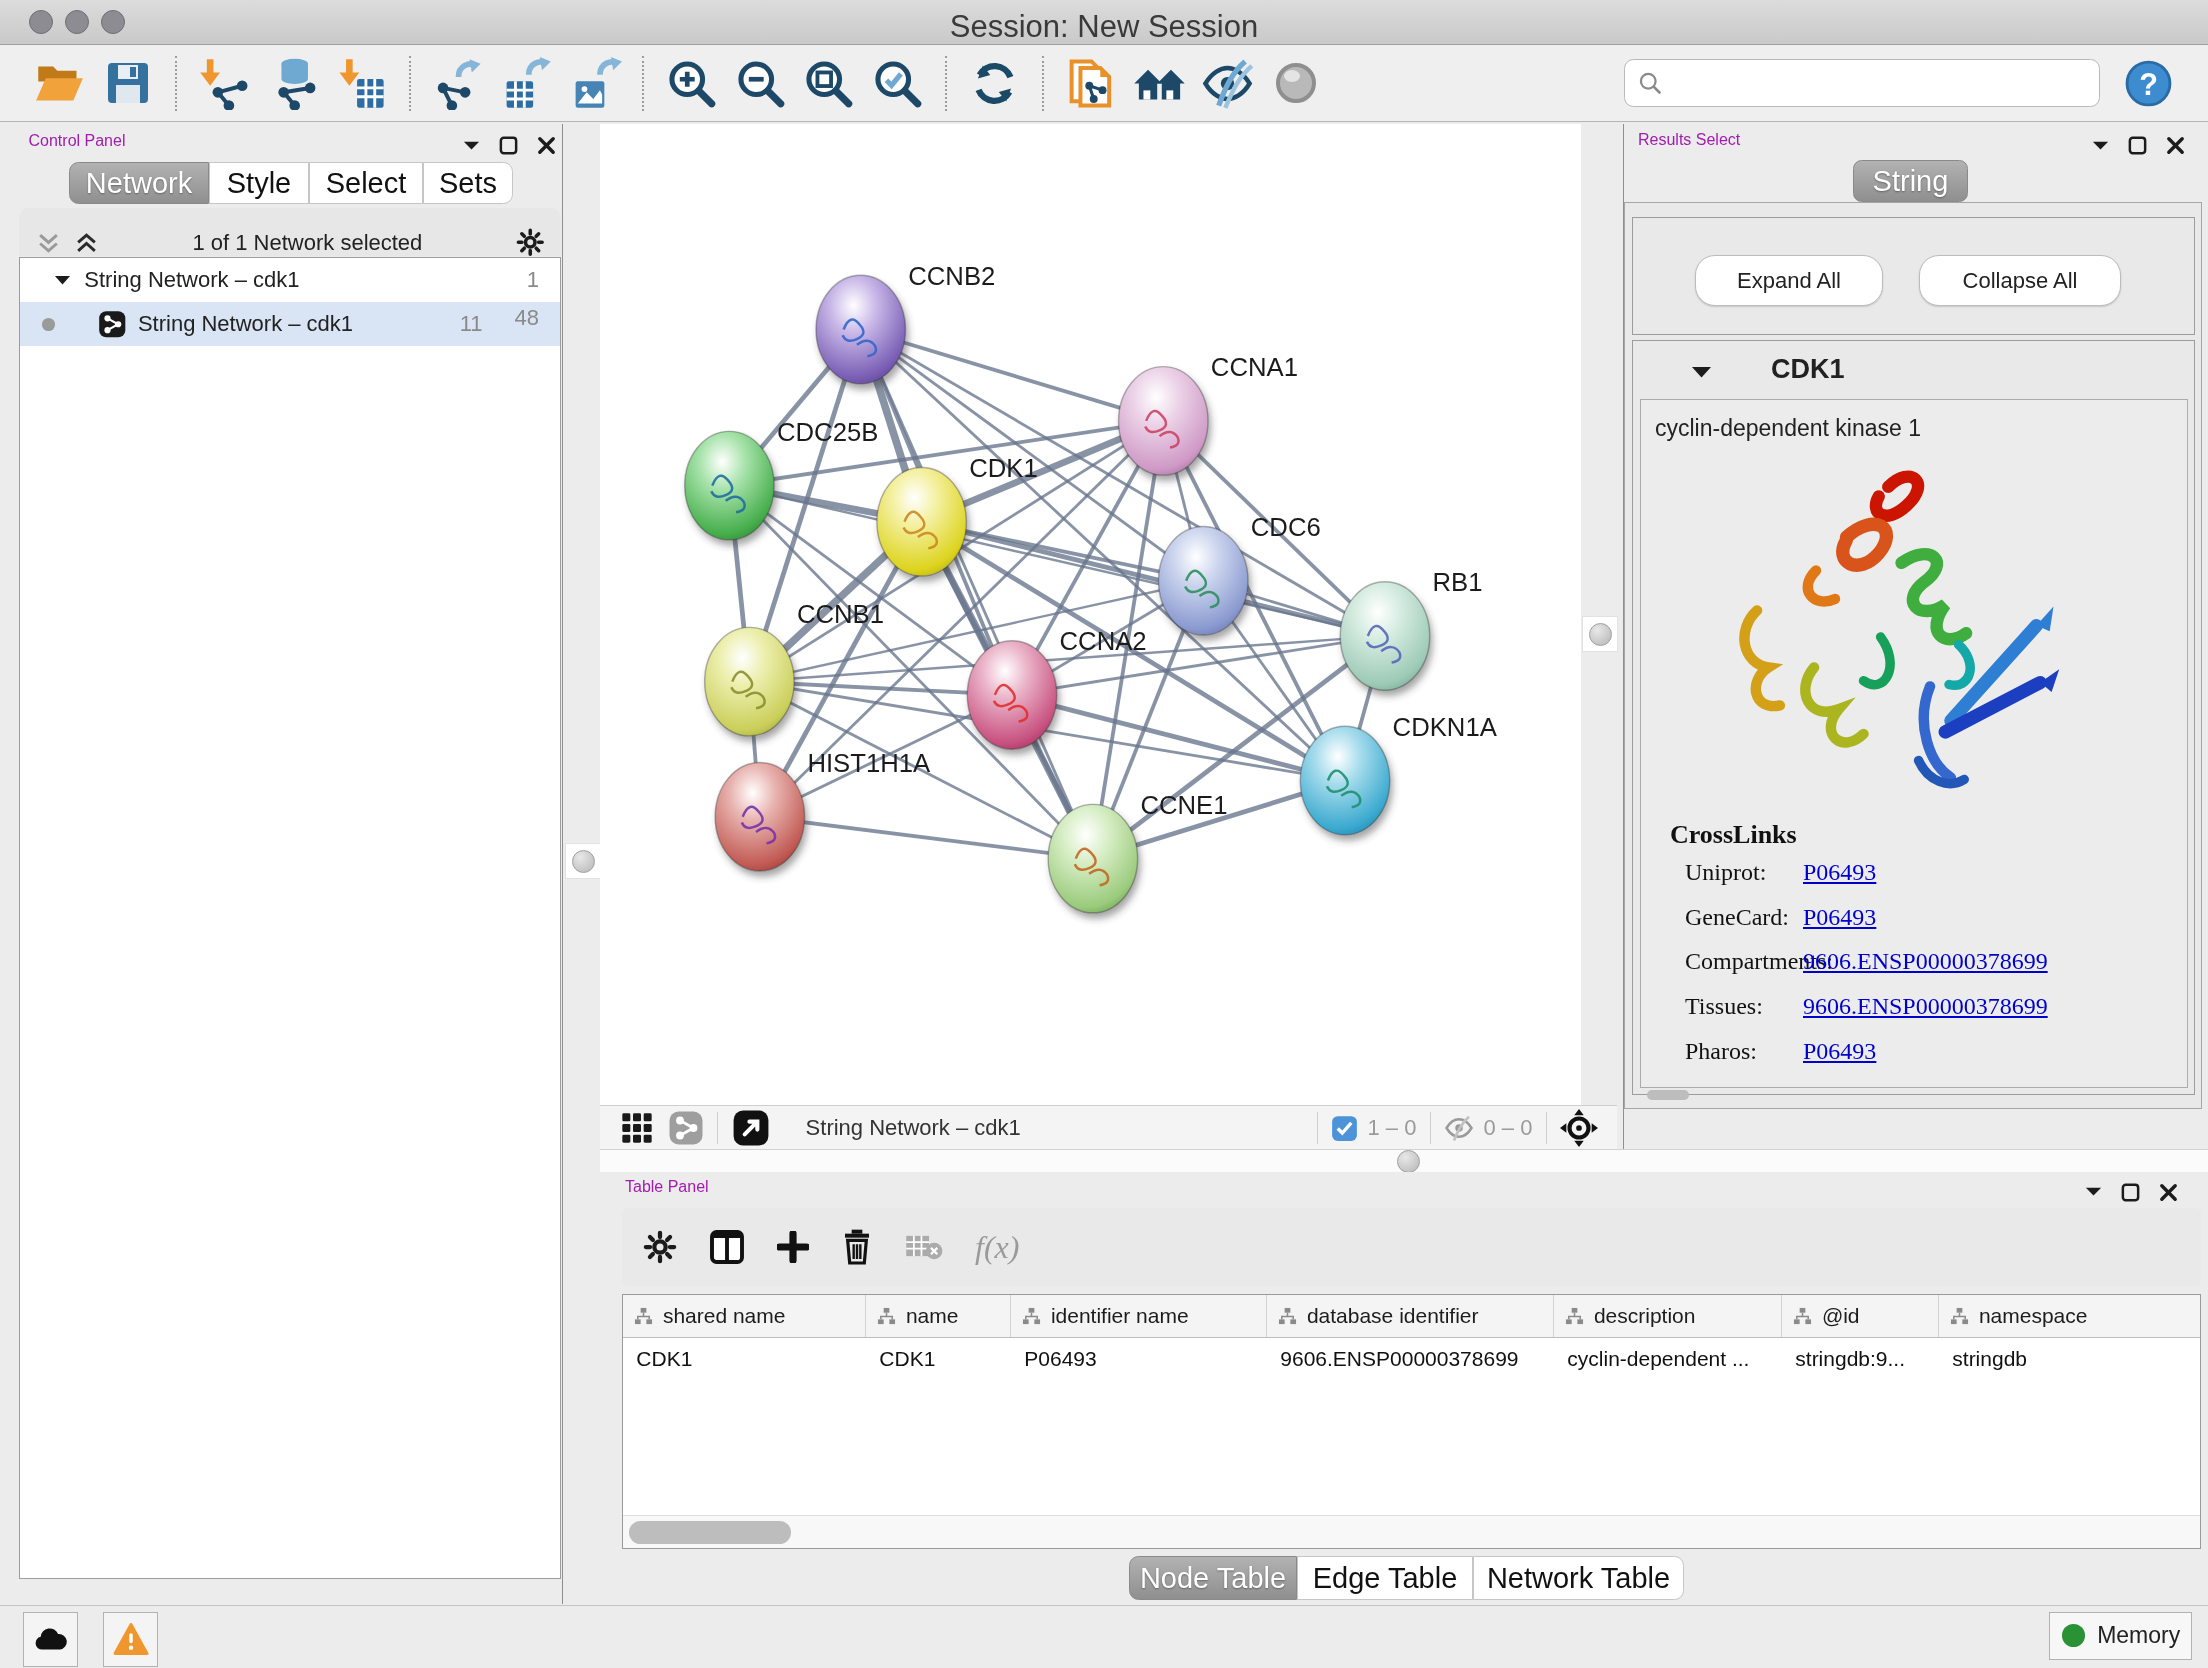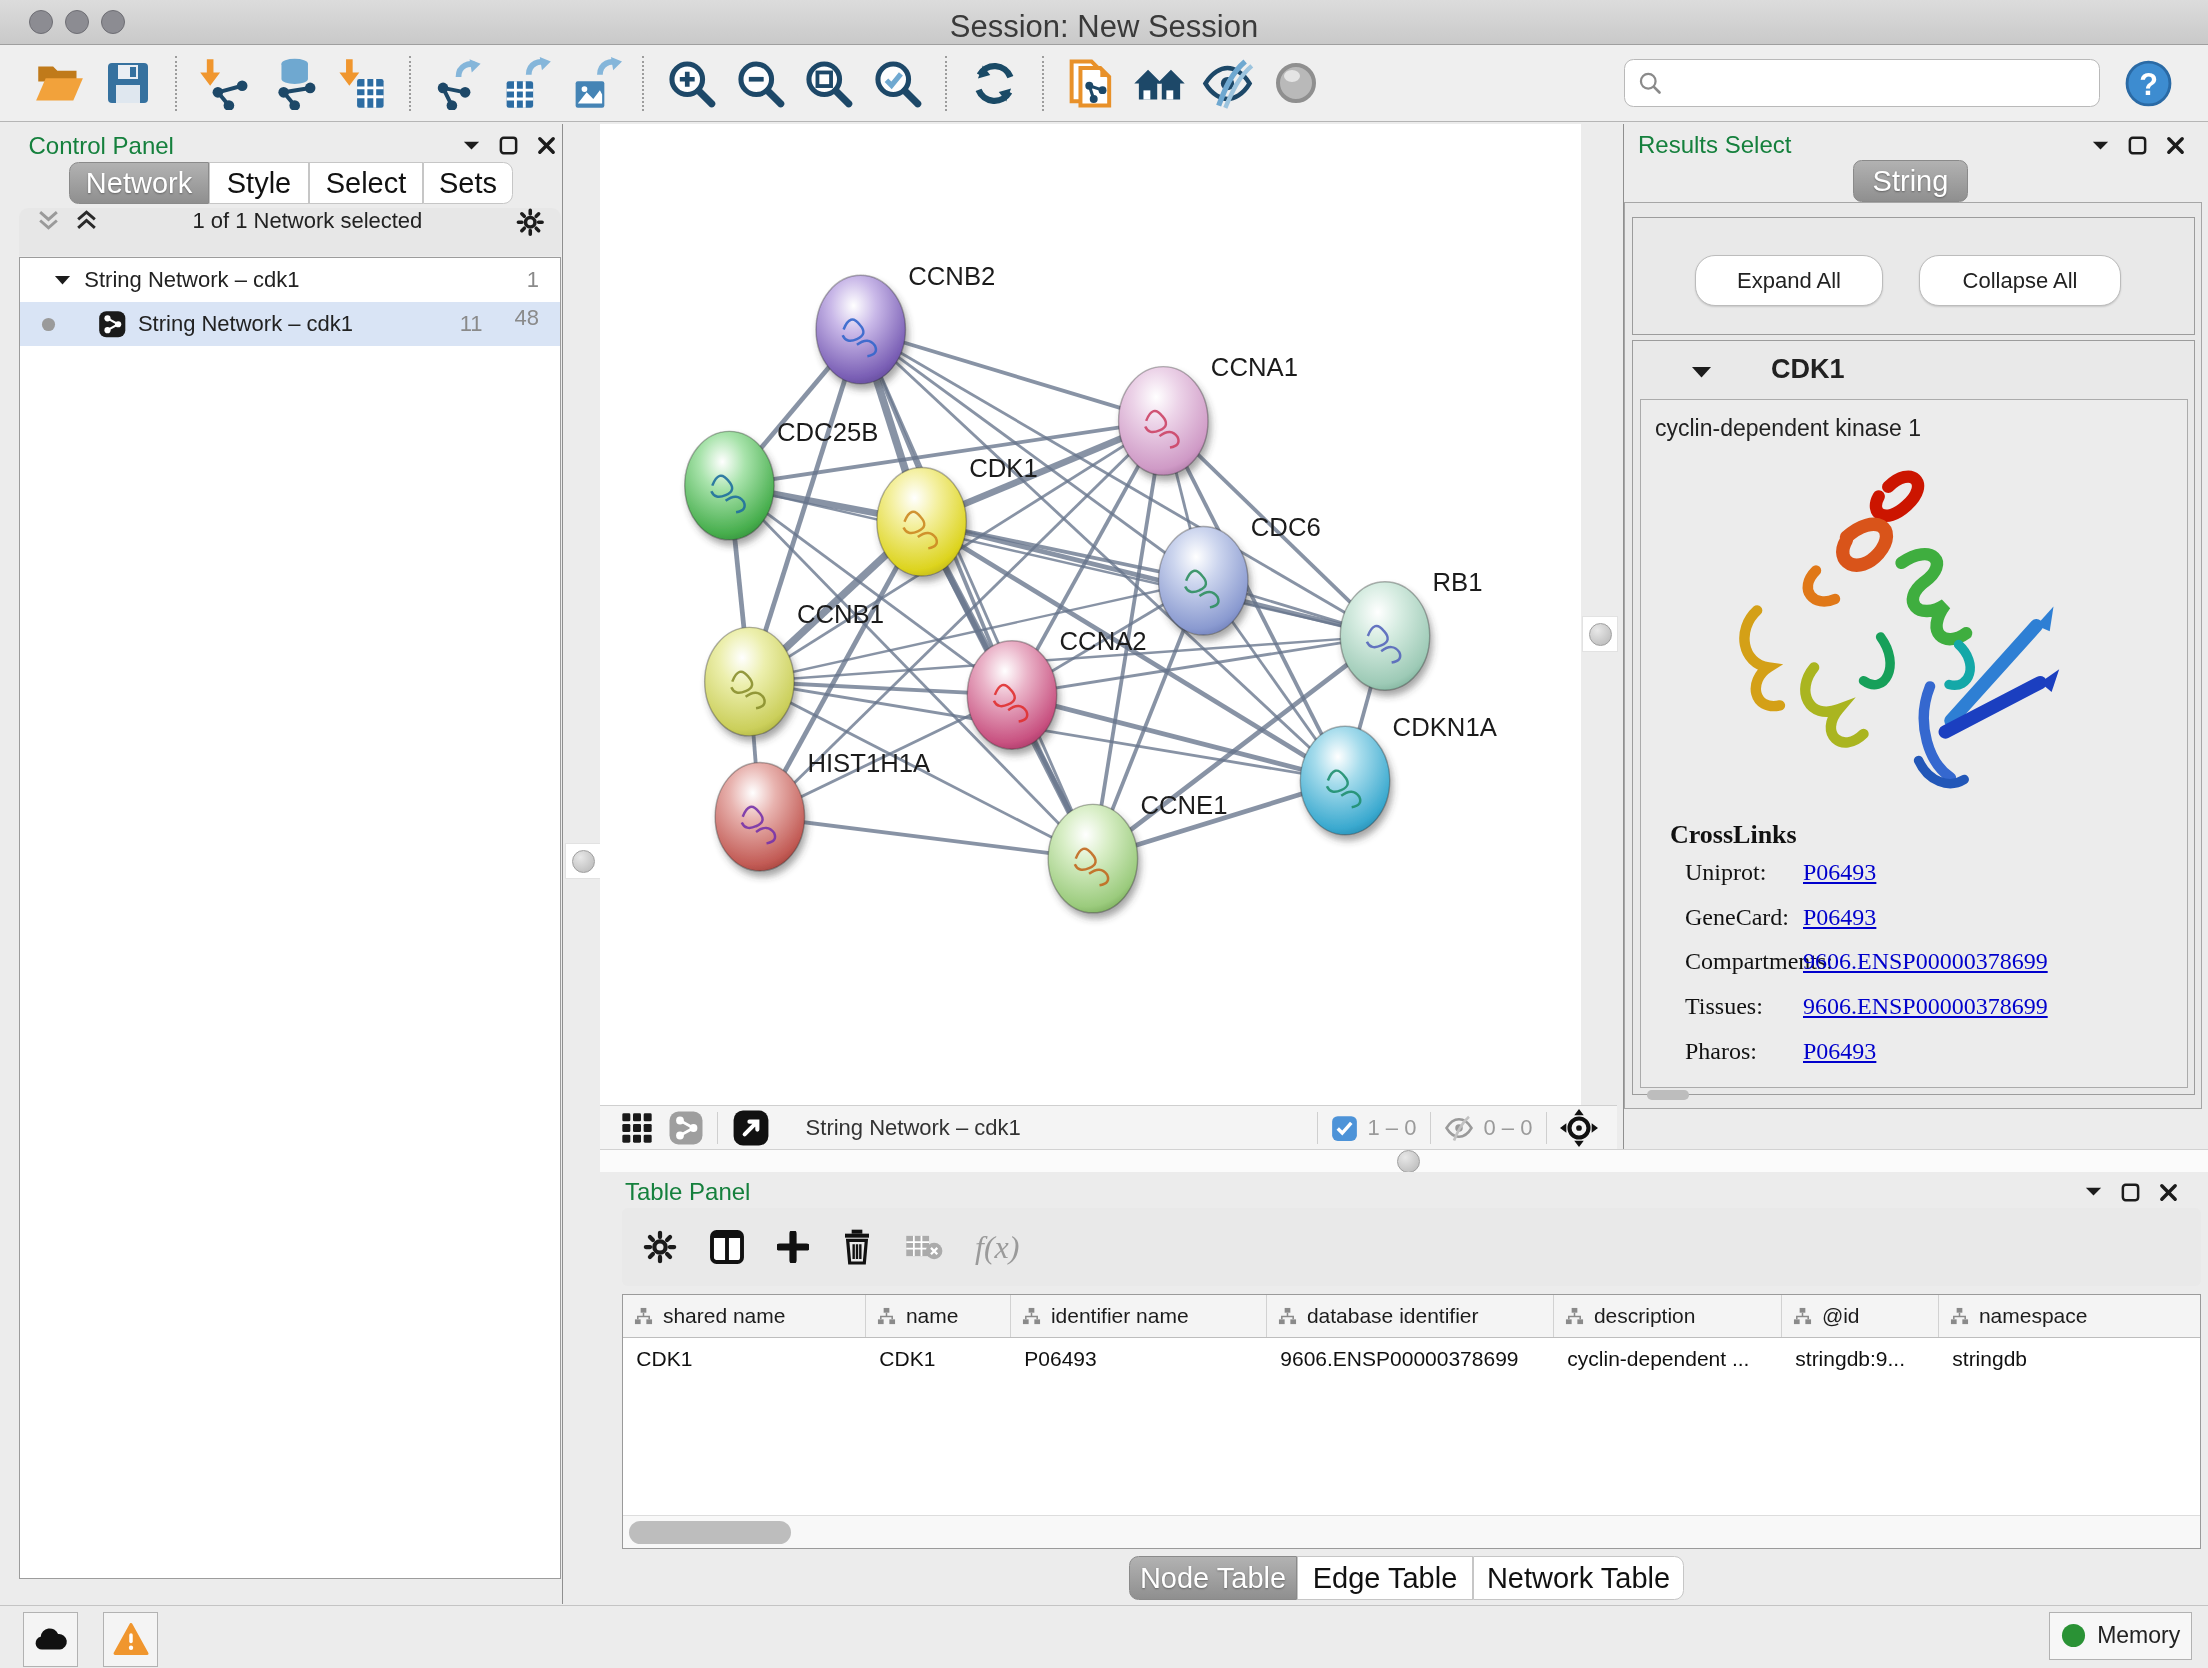--- a/index.html
+++ b/index.html
@@ -13,21 +13,21 @@
   #win-title{width:100%;text-align:center;top:8.6px;font-size:31px;color:#3a3a3a}
   
   #toolbar{left:0;top:45px;width:2208px;height:77px;background:#efefef;
     border-bottom:1.9px solid #b5b5b5;display:flex;align-items:center;padding:0 25px;box-sizing:border-box}
   .tbi{width:55px;height:55px;display:flex;align-items:center;justify-content:center;margin:0 6.7px;flex:0 0 auto}
   .tbsep{height:55px;border-left:2.9px dotted #9c9c9c;margin:0 13.3px;flex:0 0 auto}
   #search-wrap{margin-left:auto;width:476px;height:48px;background:#fff;border:1.9px solid #b9b9b9;
     border-radius:9.5px;display:flex;align-items:center;padding:0 11.4px;box-sizing:border-box}
   #search-wrap input{border:none;outline:none;flex:1;font-size:21px;font-family:"Liberation Sans",sans-serif;background:transparent}
   
-  .panel-title{font-size:24px;color:#15803d}
+  .panel-title{font-size:16px;color:#a21caf}
   .pan-ico{display:flex;align-items:center;gap:17px}
   .tab{height:42px;display:flex;align-items:center;justify-content:center;font-size:29px;
     background:#fff;border:1px solid #c6c6c6;color:#111;box-sizing:border-box}
   .tab.sel{background:linear-gradient(#b2b2b2,#8f8f8f);color:#fff;border-color:#8a8a8a;text-shadow:0 1px 1.9px rgba(0,0,0,.35)}
   .tab.first{border-radius:9.5px 0 0 9.5px}
   .tab.last{border-radius:0 9.5px 9.5px 0}
   
   #control-panel{left:0;top:124px;width:562px;height:1480px;background:#ececec;border-right:1.9px solid #8f8f8f}
   #cp-list{left:19px;top:133px;width:542px;height:1322px;background:#fff;border:1.9px solid #9c9c9c;box-sizing:border-box}
   .tree-row{height:44px;display:flex;align-items:center;font-size:22px}
@@ -298,21 +298,21 @@
           <path d="M4 4l14 14M18 4L4 18" stroke="#1c1c1c" stroke-width="3.6" stroke-linecap="round"></path>
         </svg>
       </span>
   </div>
   <div class="abs" style="left:69px;top:38px;display:flex">
     <div class="tab sel first" style="width:140px">Network</div>
     <div class="tab" style="width:100px">Style</div>
     <div class="tab" style="width:114px">Select</div>
     <div class="tab last" style="width:90px">Sets</div>
   </div>
-  <div class="abs" style="left:19px;top:84px;width:542px;height:48px;background:#e7e7e7;border-radius:9.5px 9.5px 0 0;display:flex;align-items:flex-start">
+  <div class="abs" style="left:19px;top:84px;width:542px;height:48px;background:#e7e7e7;border-radius:9.5px 9.5px 0 0;display:flex;align-items:flex-end">
     <span style="margin-left:17px">
         <svg width="25" height="25" viewBox="0 0 24 24">
           <path d="M4 4l8 7 8-7M4 12l8 7 8-7" fill="none" stroke="#9a9a9a" stroke-width="2.8"></path>
         </svg>
       </span>
     <span style="margin-left:13.3px">
         <svg width="25" height="25" viewBox="0 0 24 24">
           <path d="M4 11l8-7 8 7M4 19l8-7 8 7" fill="none" stroke="#2a2a2a" stroke-width="2.8"></path>
         </svg>
       </span>

